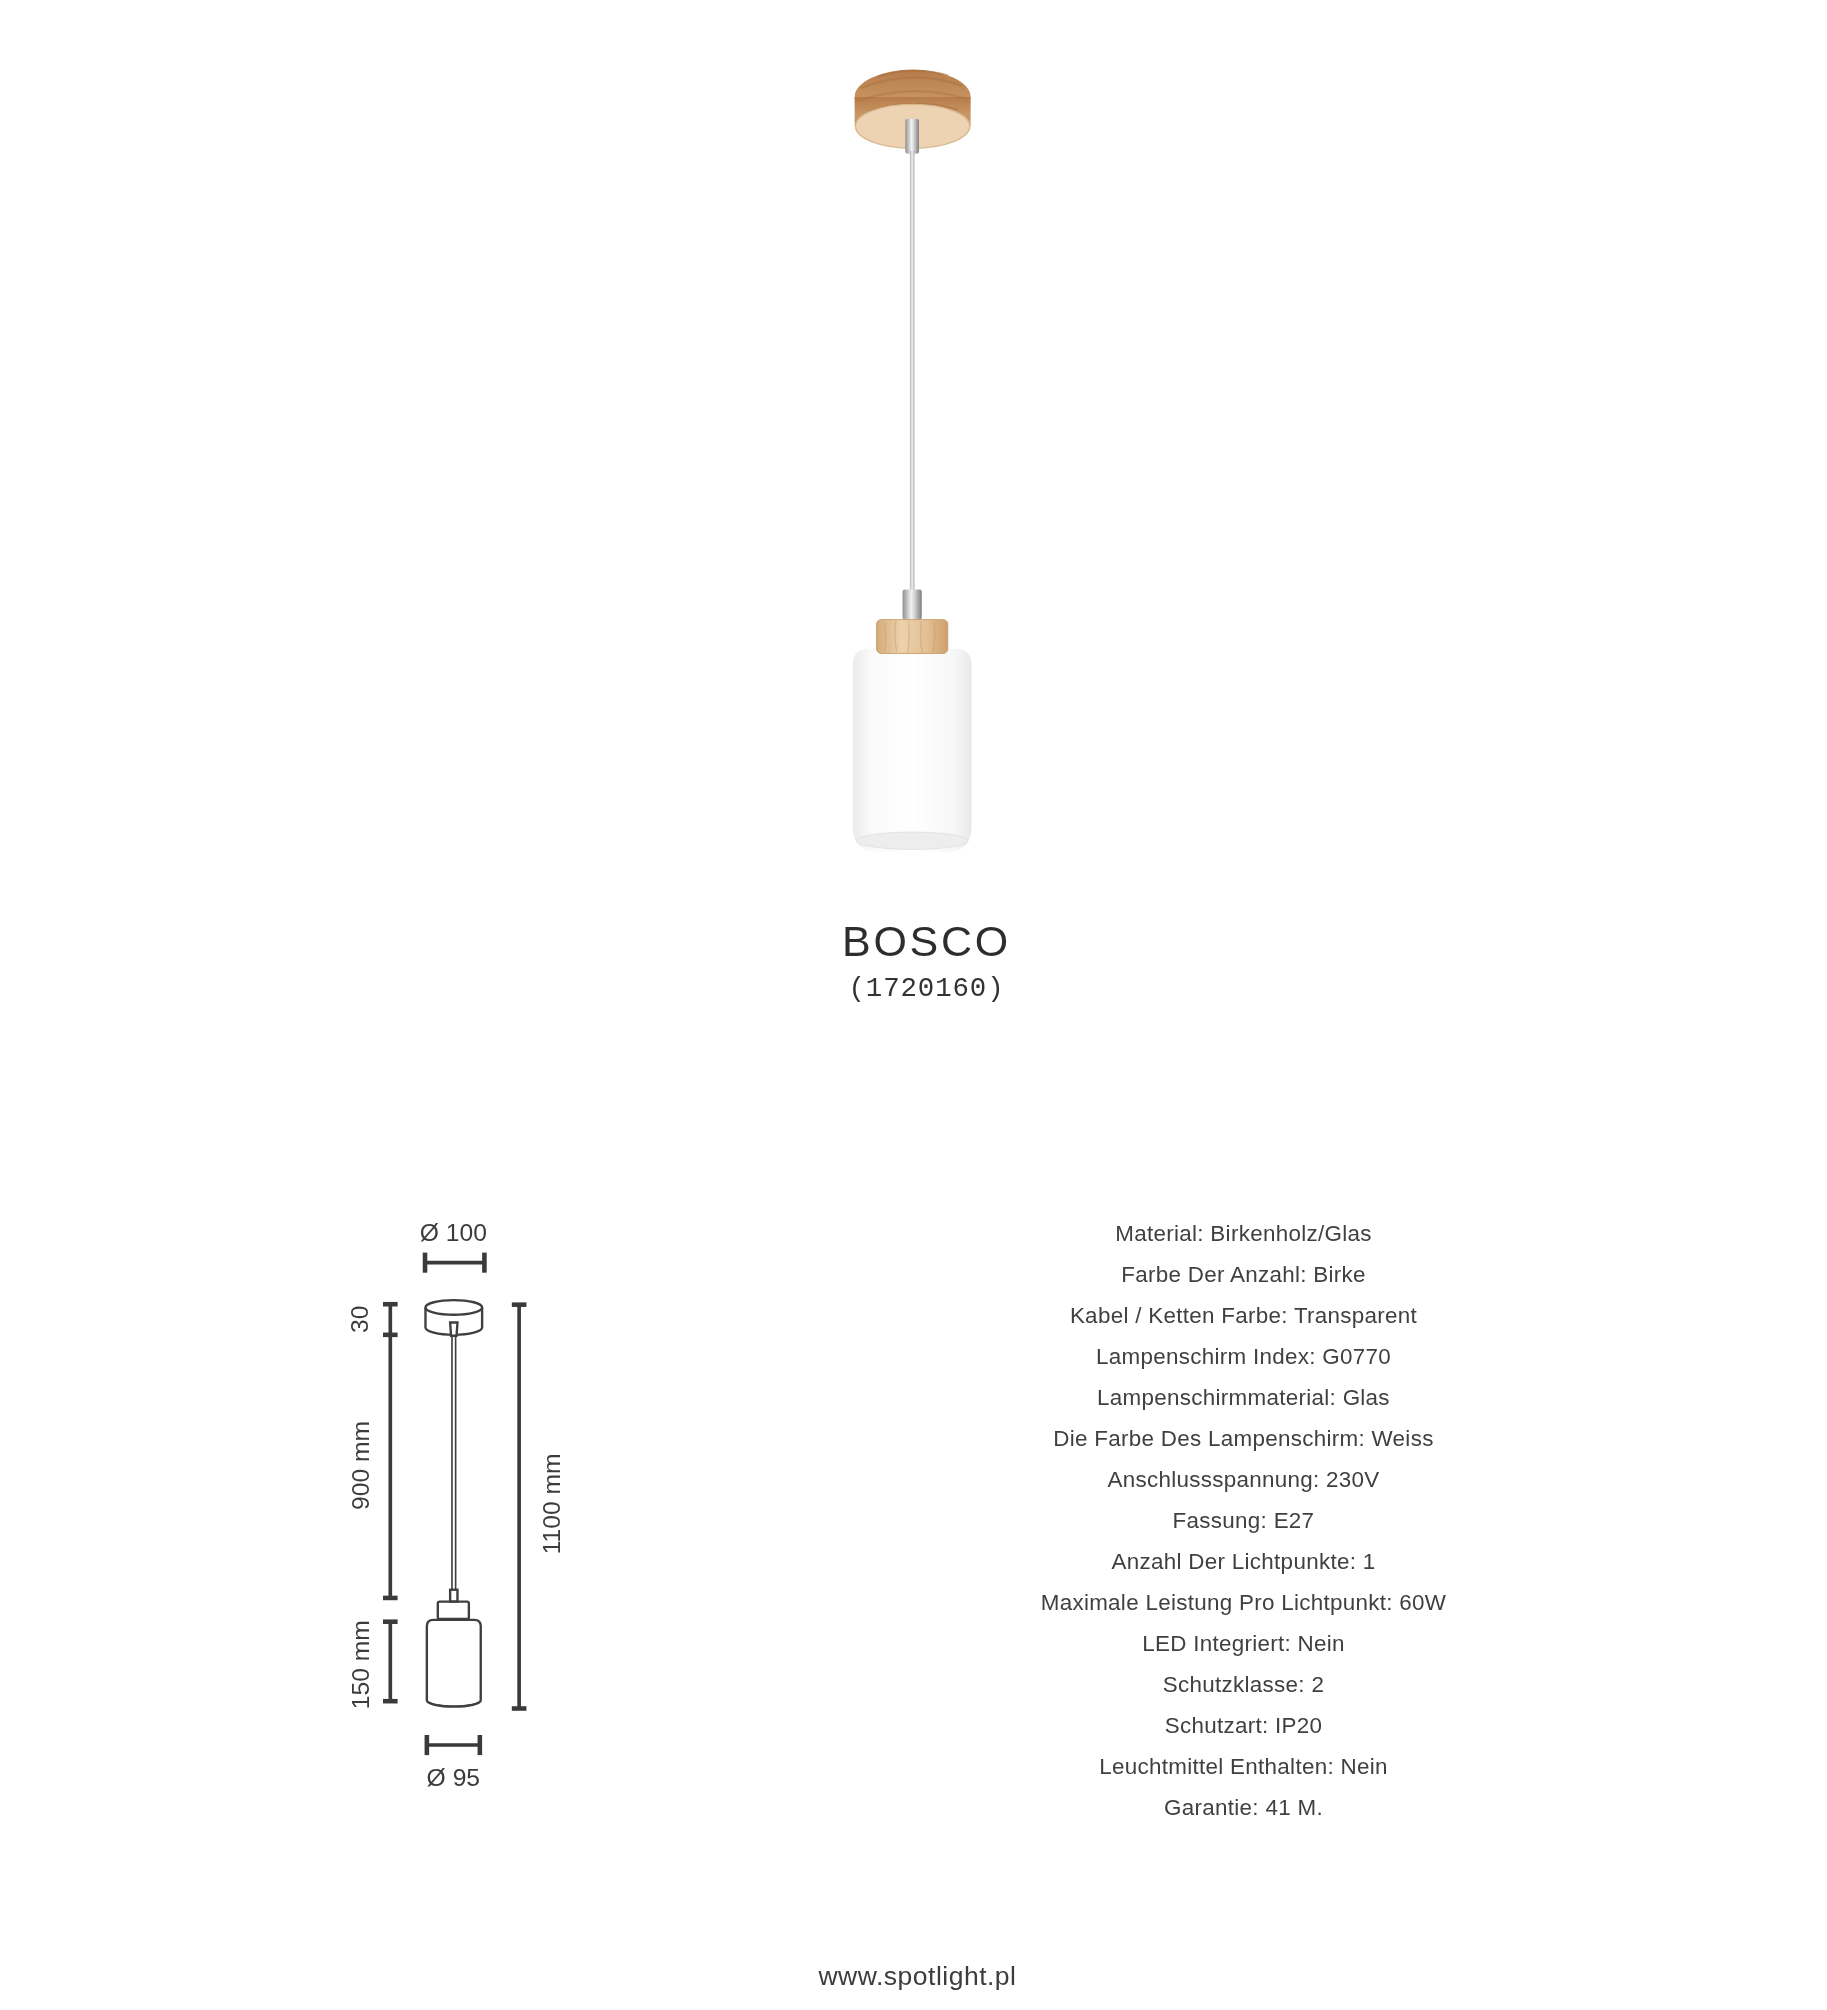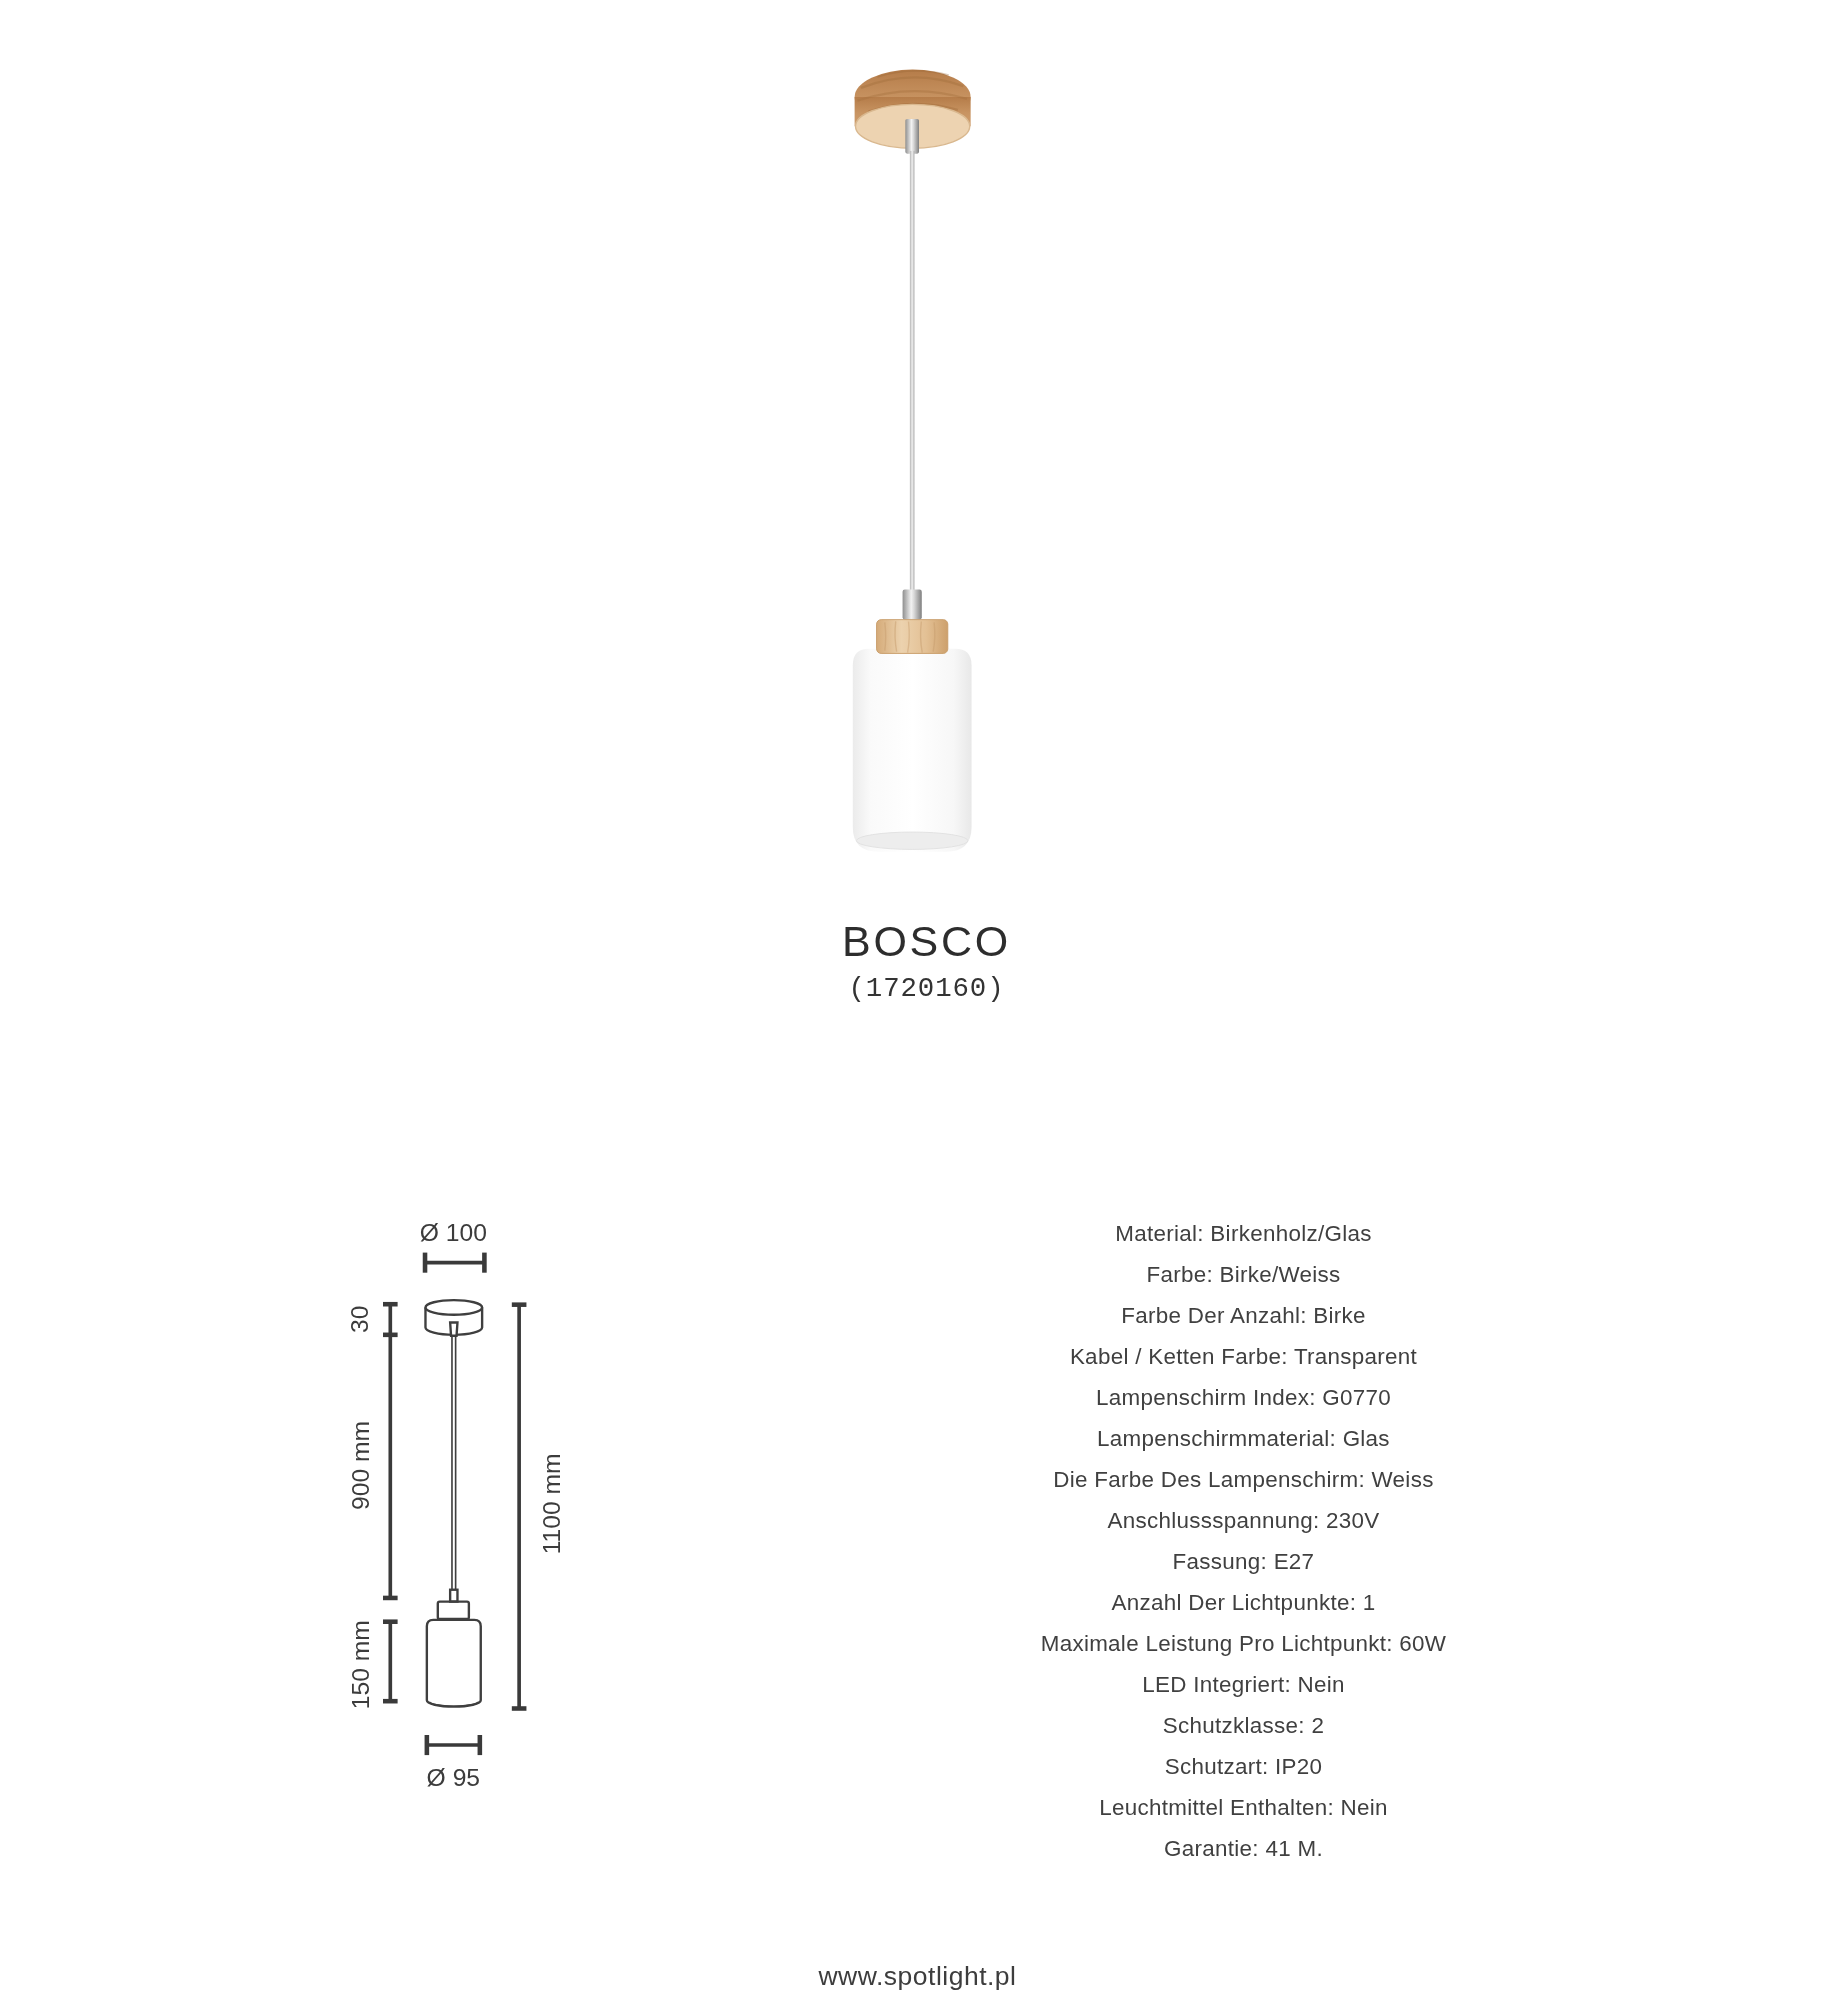--- a/index.html
+++ b/index.html
@@ -171,21 +171,20 @@
       <line class="tick" x1="107" y1="579" x2="107" y2="601"></line>
       <line class="tick" x1="165" y1="579" x2="165" y2="601"></line>
     </g>
     <text x="136" y="635" text-anchor="middle">Ø 95</text>
   </svg>
 
   <div class="specs">
 
       <div class="spec-line">Material: Birkenholz/Glas</div>
 
-      <div class="spec-line">Farbe: Birke/Weiss</div>
 
       <div class="spec-line">Farbe Der Anzahl: Birke</div>
 
       <div class="spec-line">Kabel / Ketten Farbe: Transparent</div>
 
       <div class="spec-line">Lampenschirm Index: G0770</div>
 
       <div class="spec-line">Lampenschirmmaterial: Glas</div>
 
       <div class="spec-line">Die Farbe Des Lampenschirm: Weiss</div>

